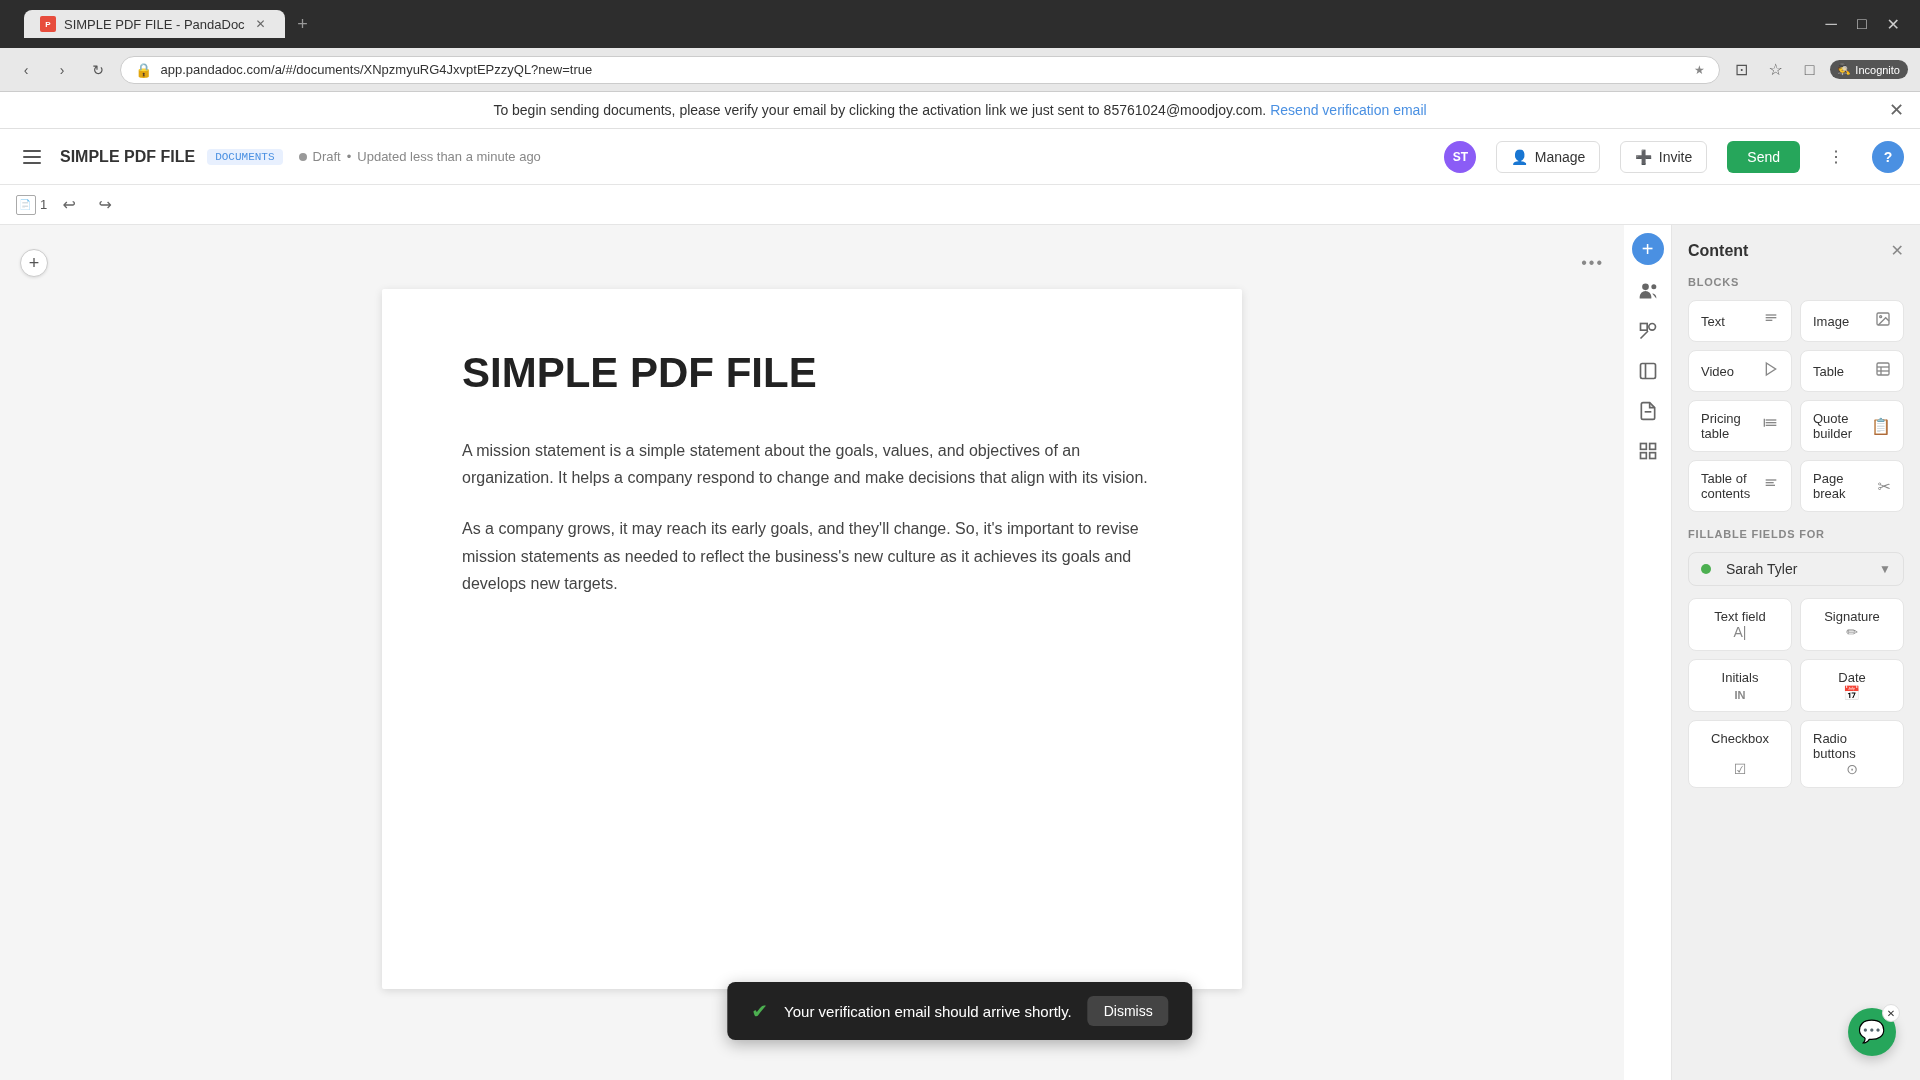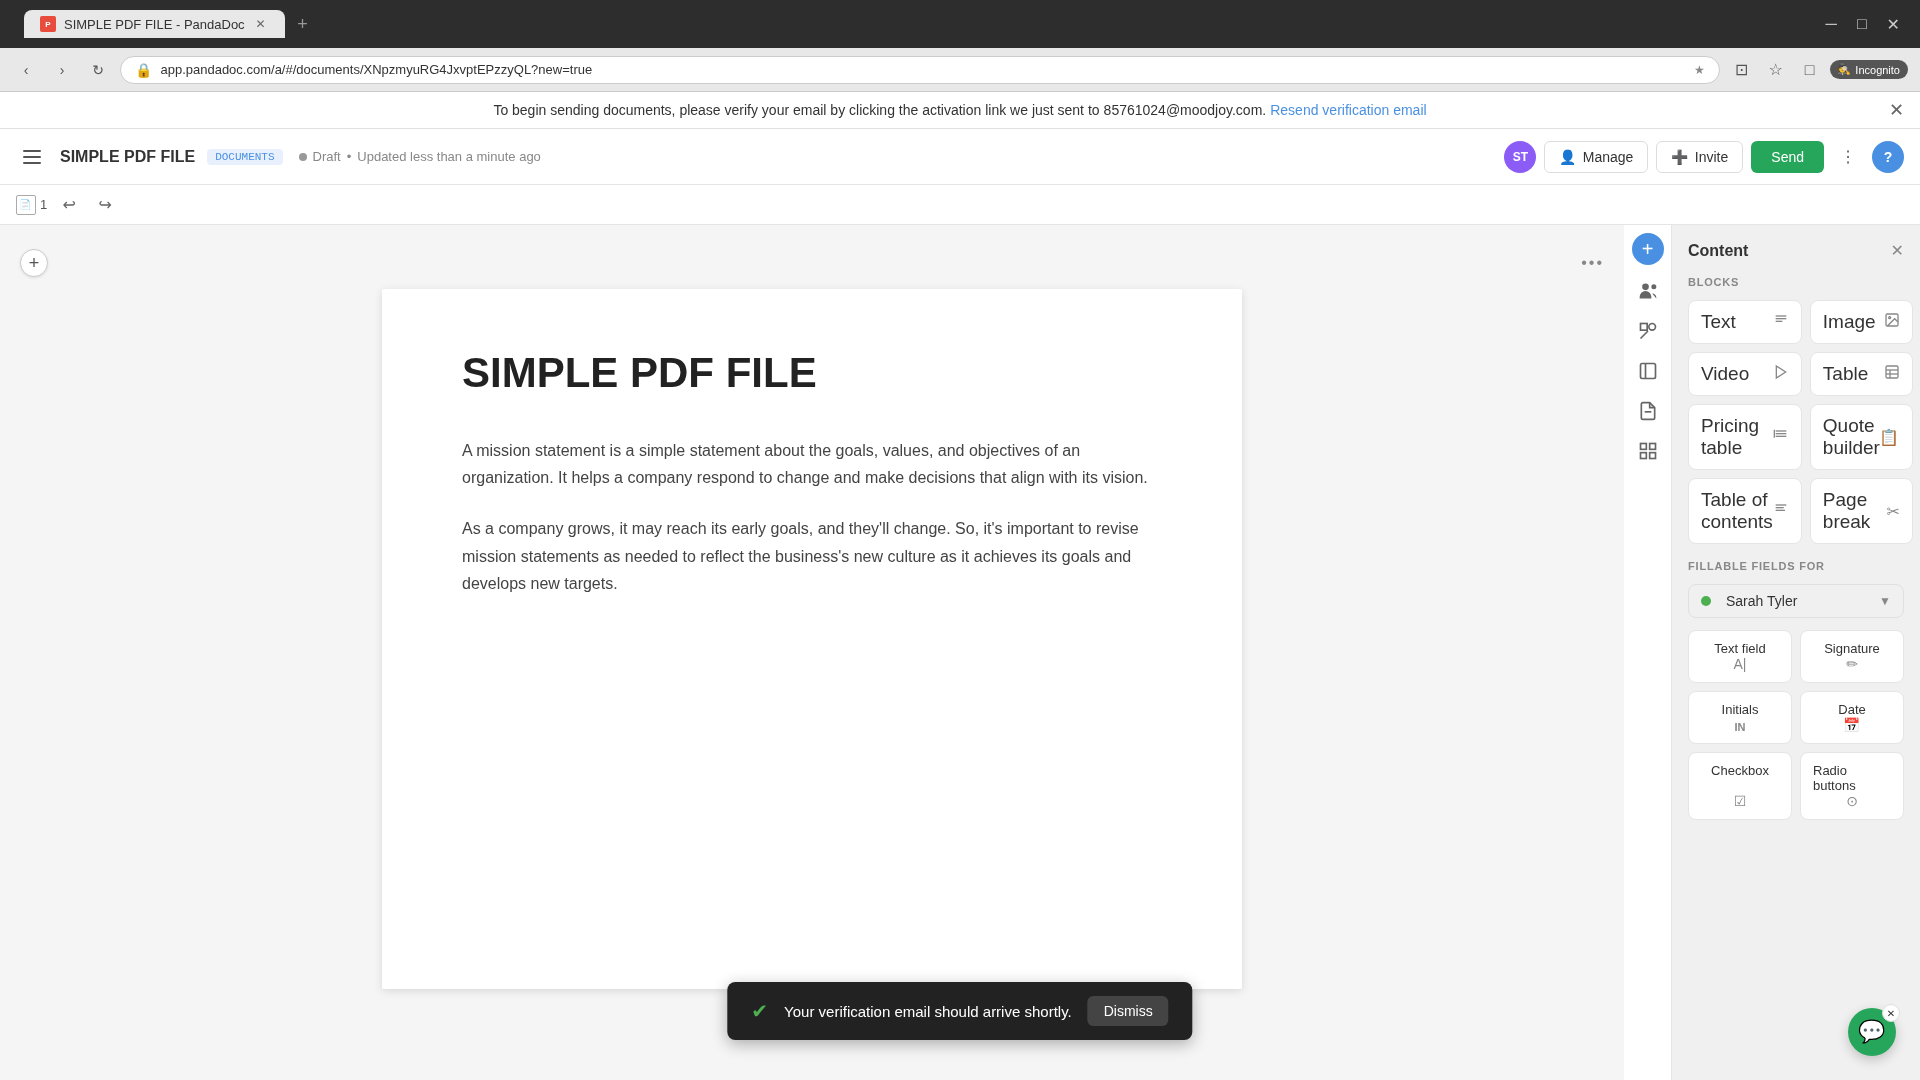--- a/index.html
+++ b/index.html
@@ -34,21 +34,21 @@
     .notification-banner .resend-link { color: #4a90e2; cursor: pointer; text-decoration: none; }
     .notification-banner .banner-close { position: absolute; right: 16px; color: #666; cursor: pointer; font-size: 18px; }
 
     
     .app-header { background: #fff; height: 56px; display: flex; align-items: center; padding: 0 16px; border-bottom: 1px solid #e5e5e5; gap: 12px; }
     .hamburger-btn { width: 32px; height: 32px; display: flex; align-items: center; justify-content: center; cursor: pointer; color: #555; }
     .doc-title { font-size: 16px; font-weight: 600; color: #333; }
     .docs-badge { background: #e8f0fe; color: #4a90e2; font-size: 11px; padding: 2px 8px; border-radius: 4px; font-weight: 500; font-family: Liberation Mono, monospace; }
     .doc-meta { display: flex; align-items: center; gap: 6px; font-size: 13px; color: #888; margin-left: 4px; }
     .draft-dot { width: 8px; height: 8px; background: #999; border-radius: 50%; }
-    .header-actions { margin-left: auto; display: flex; align-items: center; gap: 8px; }
+    .header-actions { margin-left: auto; display: flex; align-items: center; gap: 20px; }
     .avatar-btn { width: 32px; height: 32px; background: #8b5cf6; border-radius: 50%; display: flex; align-items: center; justify-content: center; color: white; font-size: 12px; font-weight: 600; cursor: pointer; }
     .manage-btn { display: flex; align-items: center; gap: 6px; padding: 7px 14px; border: 1px solid #ddd; border-radius: 6px; background: #fff; cursor: pointer; font-size: 14px; color: #333; }
     .invite-btn { display: flex; align-items: center; gap: 6px; padding: 7px 14px; border: 1px solid #ddd; border-radius: 6px; background: #fff; cursor: pointer; font-size: 14px; color: #333; }
     .send-btn { background: #26a65b; color: #fff; border: none; border-radius: 6px; padding: 8px 20px; font-size: 14px; font-weight: 400; cursor: pointer; }
     .more-btn { width: 32px; height: 32px; display: flex; align-items: center; justify-content: center; cursor: pointer; color: #555; border-radius: 50%; }
     .help-btn { width: 32px; height: 32px; background: #4a90e2; border-radius: 50%; display: flex; align-items: center; justify-content: center; color: white; font-size: 14px; font-weight: 700; cursor: pointer; }
 
     
     .toolbar { background: #fff; height: 40px; display: flex; align-items: center; padding: 0 16px; border-bottom: 1px solid #e5e5e5; gap: 8px; }
     .toolbar-page { display: flex; align-items: center; gap: 4px; font-size: 13px; color: #555; }
@@ -85,21 +85,21 @@
     .content-panel { flex: 1; padding: 16px; overflow-y: auto; }
     .content-panel-header { display: flex; align-items: center; justify-content: space-between; margin-bottom: 16px; }
     .content-panel-title { font-size: 16px; font-weight: 600; color: #333; }
     .panel-close-btn { color: #888; cursor: pointer; font-size: 16px; }
 
     .section-label { font-size: 11px; font-weight: 700; color: #888; letter-spacing: 0.8px; text-transform: uppercase; margin-bottom: 12px; margin-top: 8px; }
 
     
     .blocks-grid { display: grid; grid-template-columns: 1fr 1fr; gap: 8px; margin-bottom: 16px; }
     .block-item { border: 1px solid #e5e5e5; border-radius: 8px; padding: 10px 12px; cursor: pointer; display: flex; align-items: center; justify-content: space-between; background: #fff; }
-    .block-item-label { font-size: 19px; color: #333; }
+    .block-item-label { font-size: 13px; color: #333; }
     .block-item-icon { color: #888; font-size: 16px; }
 
     
     .fillable-section { margin-top: 8px; }
     .person-selector { border: 1px solid #e0e0e0; border-radius: 8px; padding: 8px 12px; display: flex; align-items: center; gap: 15px; cursor: pointer; margin-bottom: 12px; }
     .person-dot { width: 10px; height: 10px; background: #4caf50; border-radius: 50%; }
     .person-name { font-size: 14px; color: #333; flex: 1; }
     .person-chevron { color: #888; font-size: 12px; }
 
     .fields-grid { display: grid; grid-template-columns: 1fr 1fr; gap: 8px; }

